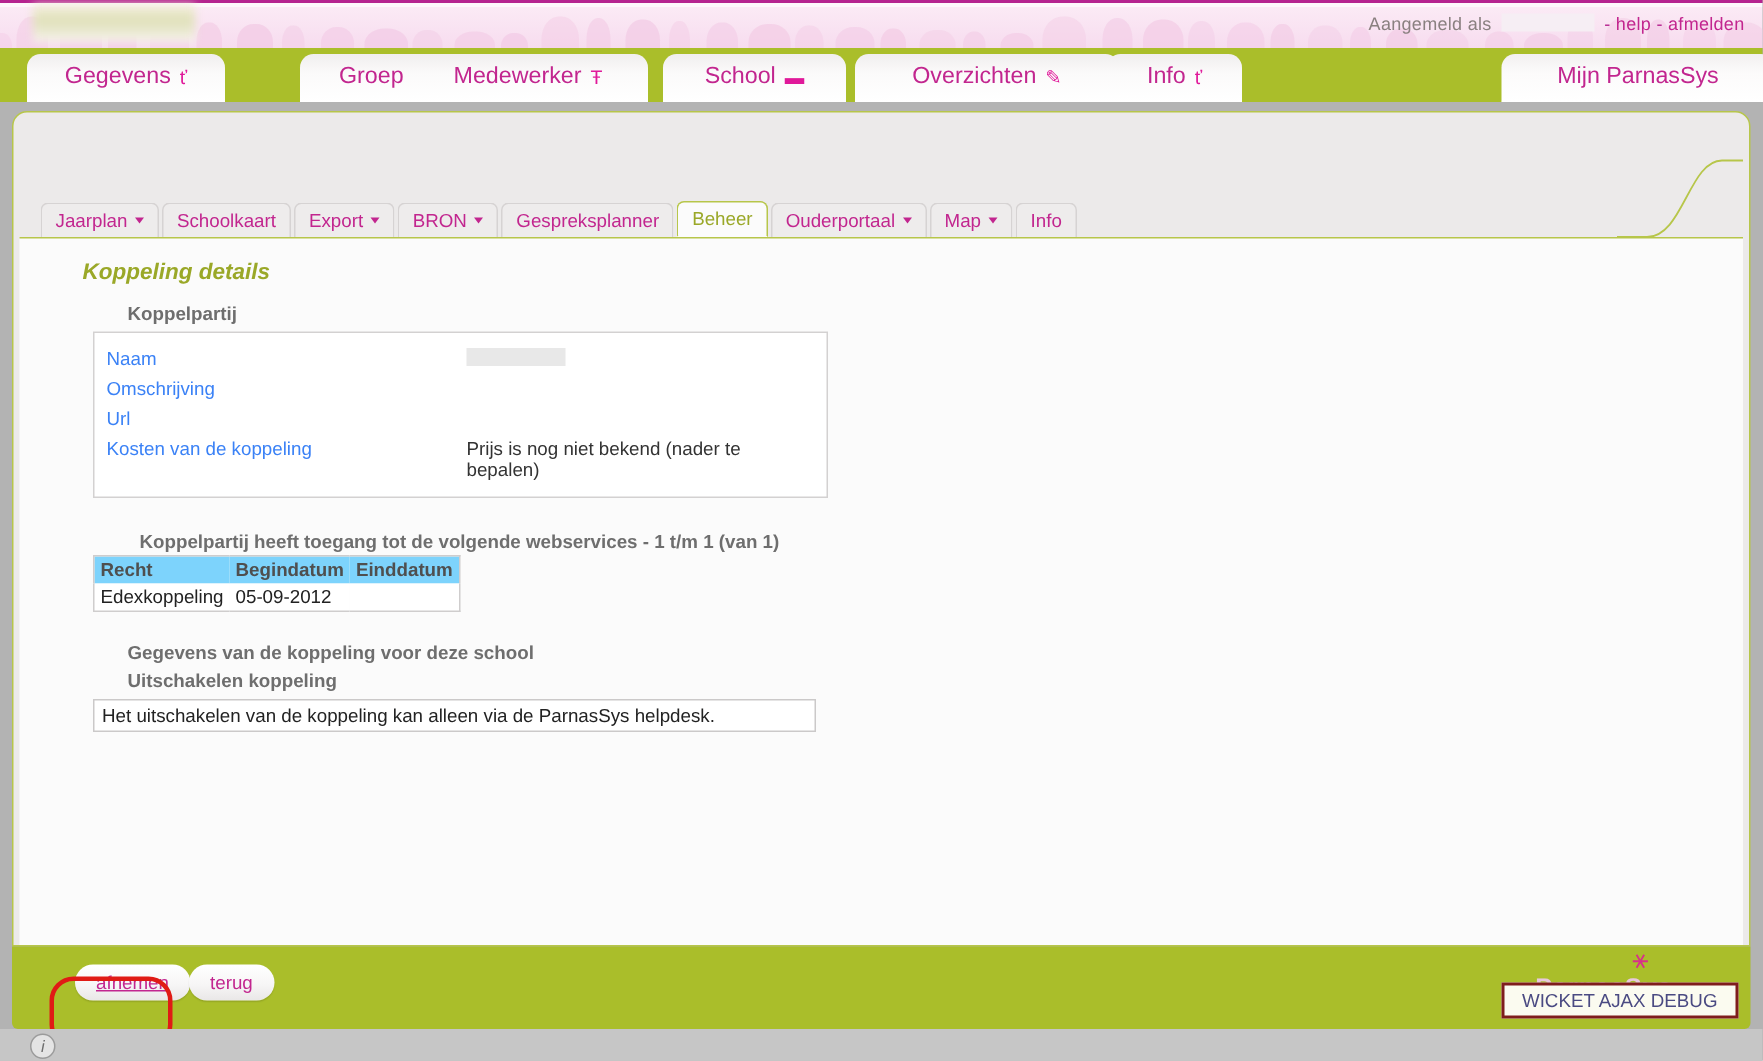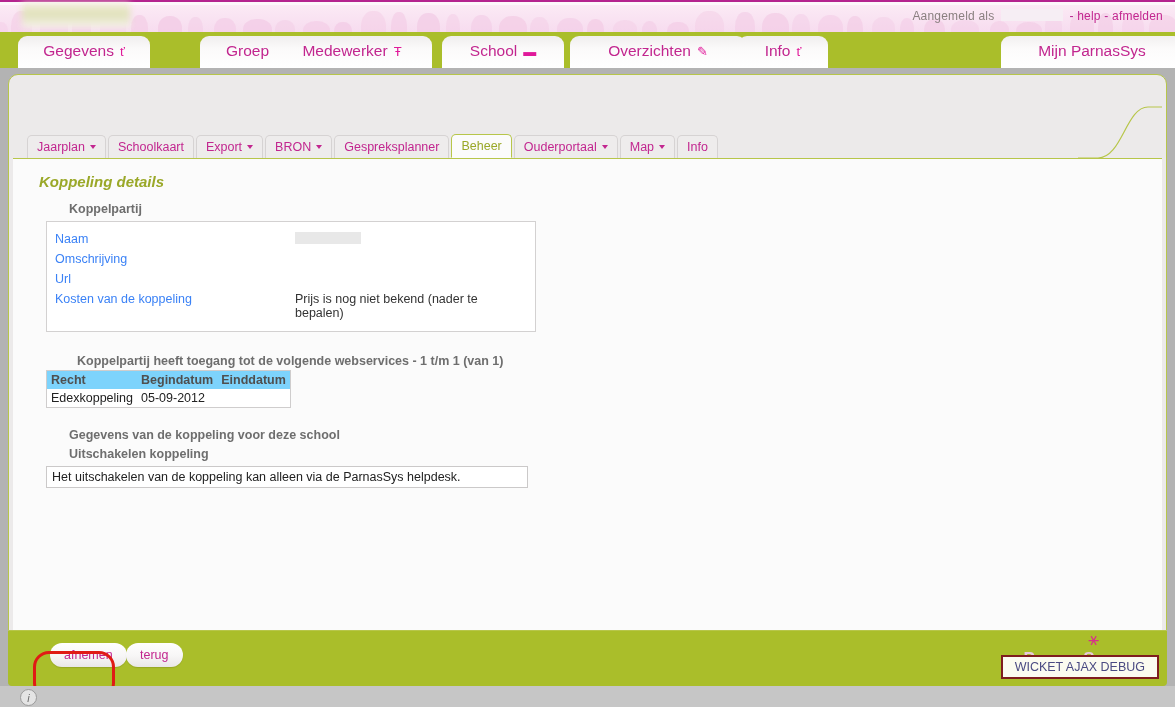--- a/index.html
+++ b/index.html
@@ -100,21 +100,21 @@
   }
   .stab.active {
     background: #fbfbfb; color: #9aa828;
     border: 1px solid #b7c64a; border-bottom: 1px solid #fbfbfb;
     height: 24px; position: relative; z-index: 5;
   }
 
   
   #page {
     position: absolute; left: 0; top: 0; right: 0; bottom: 0;
-    padding: 14px 0 0 26px;
+    padding: 14px 0 0 42px;
   }
   #page-title {
     font-size: 15px; font-weight: bold; font-style: italic;
     color: #9aa828; margin: 0 0 12px 0;
   }
   .section-head {
     font-size: 12.5px; font-weight: bold; color: #6e6e6e;
     margin: 0 0 5px 30px;
   }
   .panel {
@@ -392,20 +392,20 @@
       <div id="notice">Het uitschakelen van de koppeling kan alleen via de ParnasSys helpdesk.</div>
 
     </div>
   </div>
 </div>
 
 <div id="footer">
   <div id="footer-figure">⚹</div>
   <div id="footer-watermark">ParnasSys</div>
   <div id="wicket-debug">WICKET AJAX DEBUG</div>
-<div class="fbtn" style="left: 42px;">afnemen</div>
+<div class="fbtn" style="left: 42px; text-decoration: underline;">afnemen</div>
     <div class="fbtn" style="left: 118px;">terug</div>
   </div>
 
 <div id="annot"></div>
 
 <div id="botstrip"></div>
 <div id="info-badge">i</div>
 
 </body></html>

